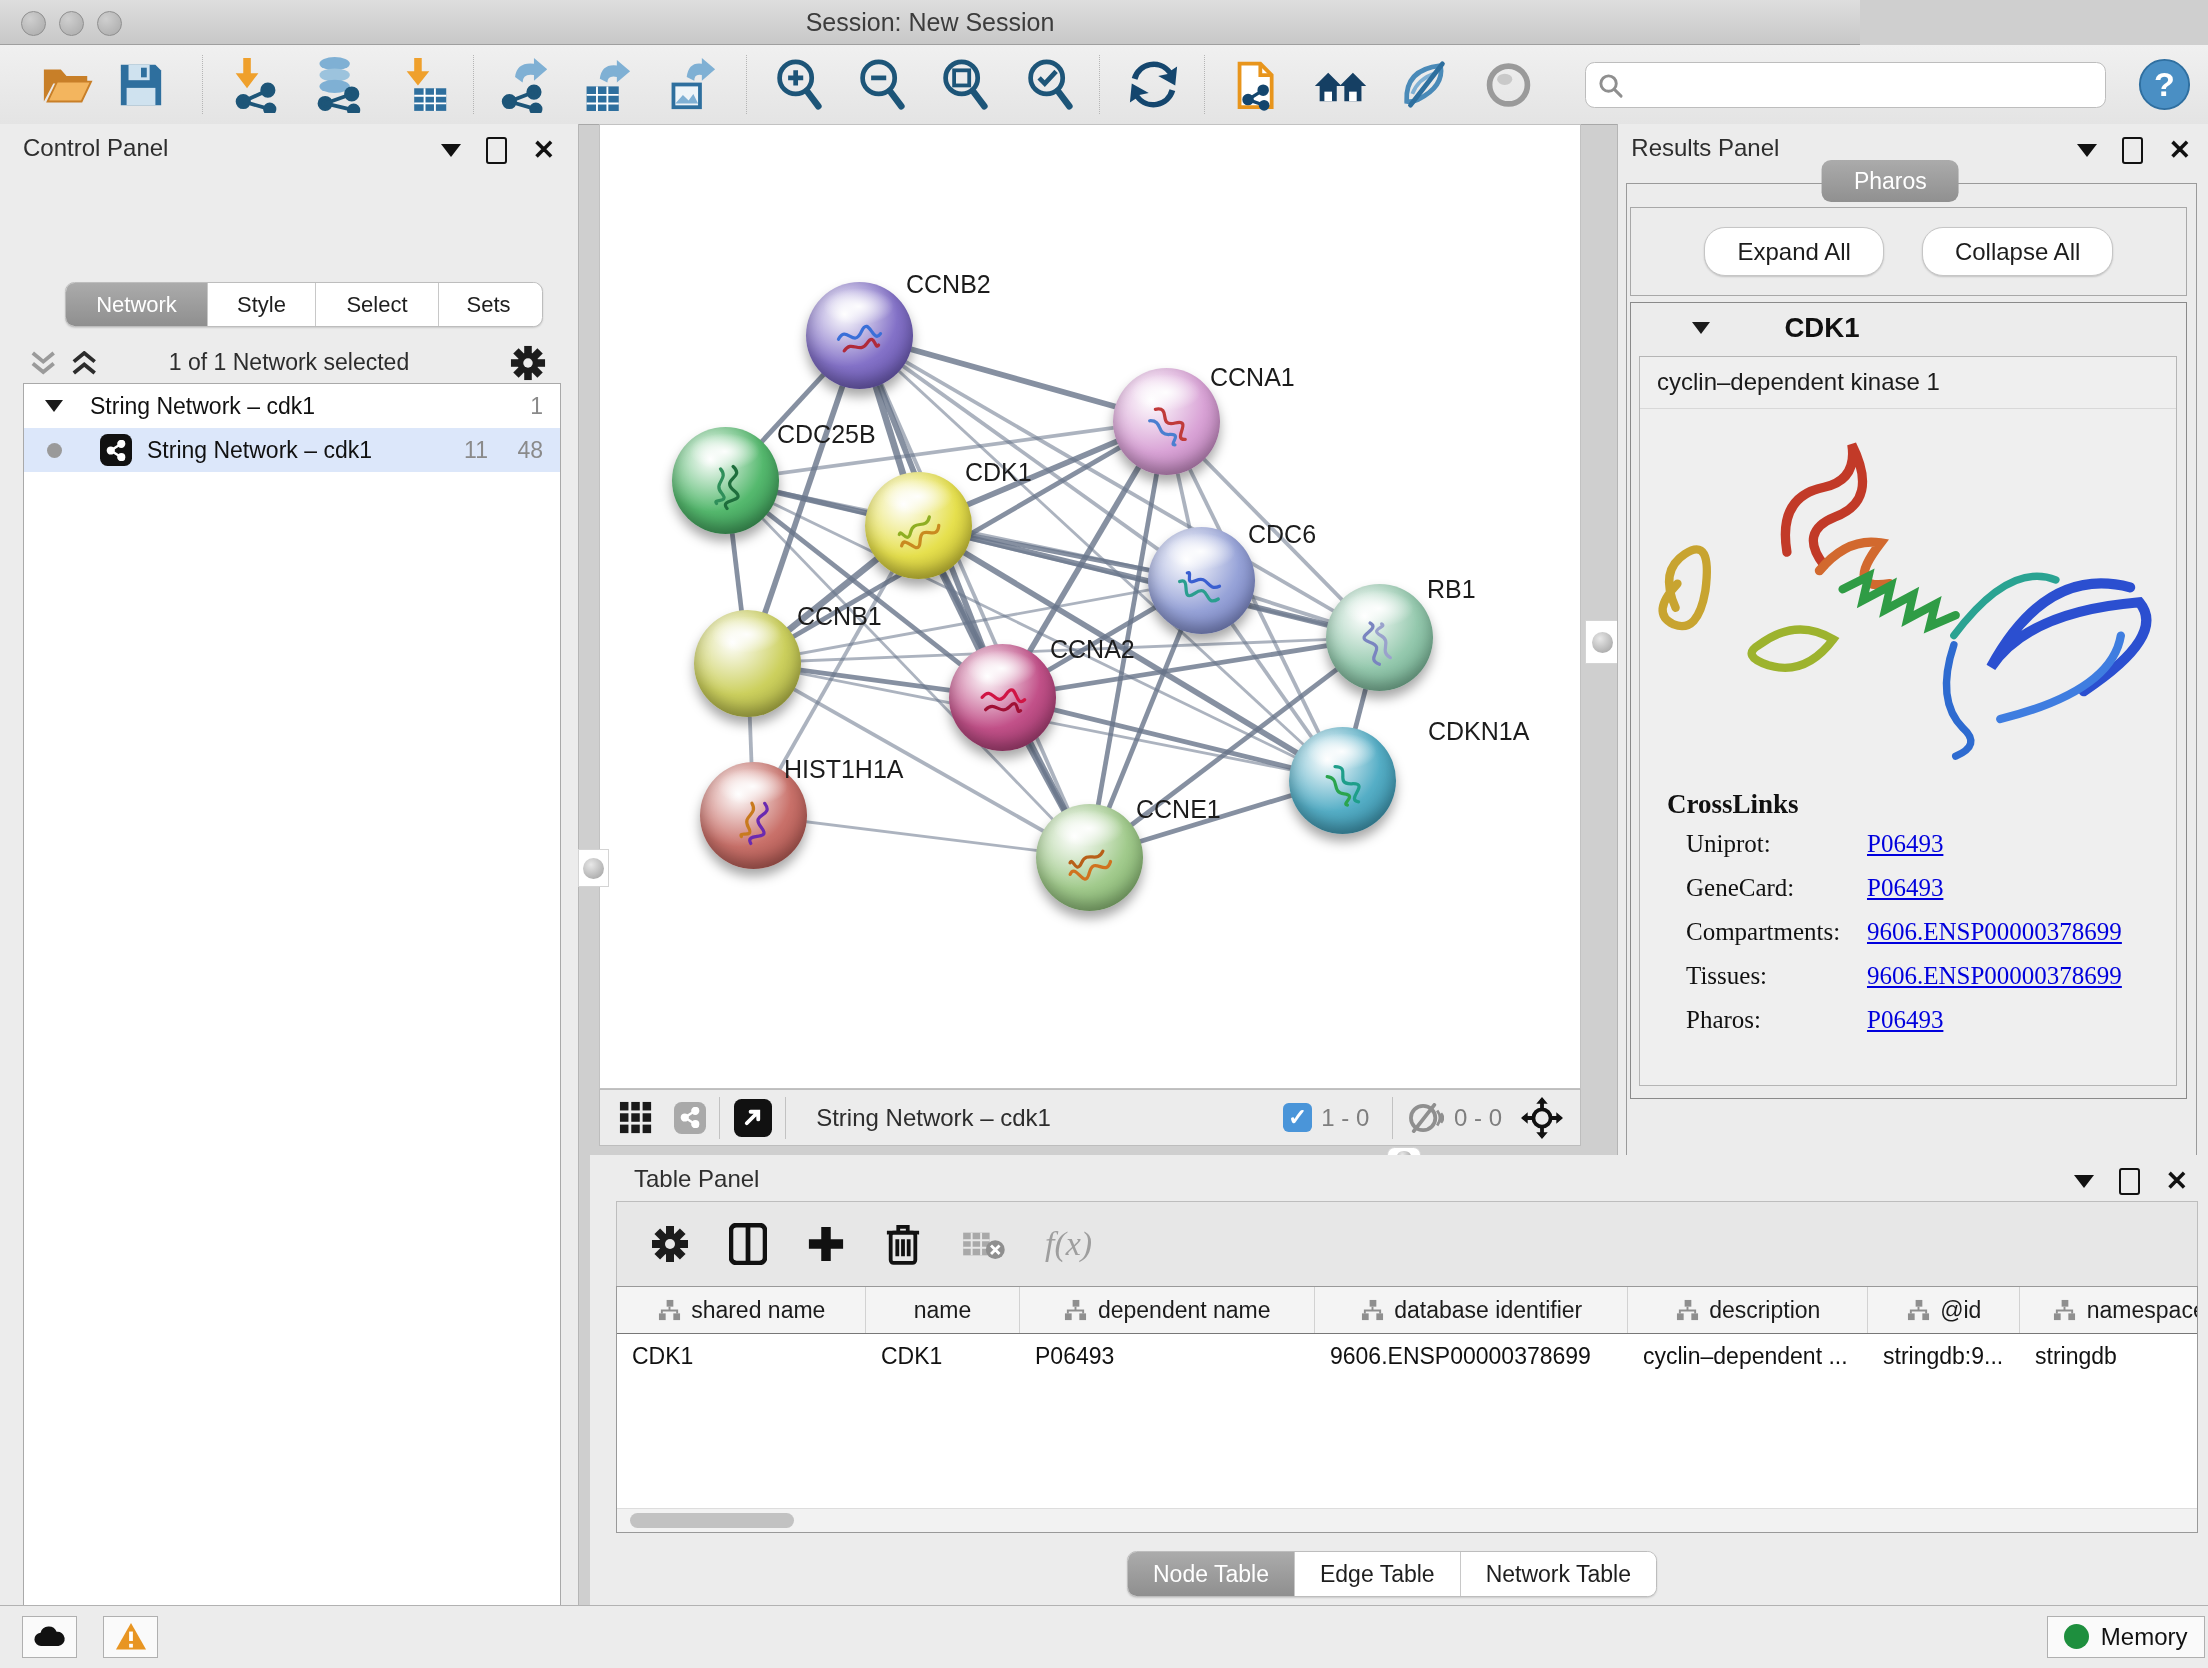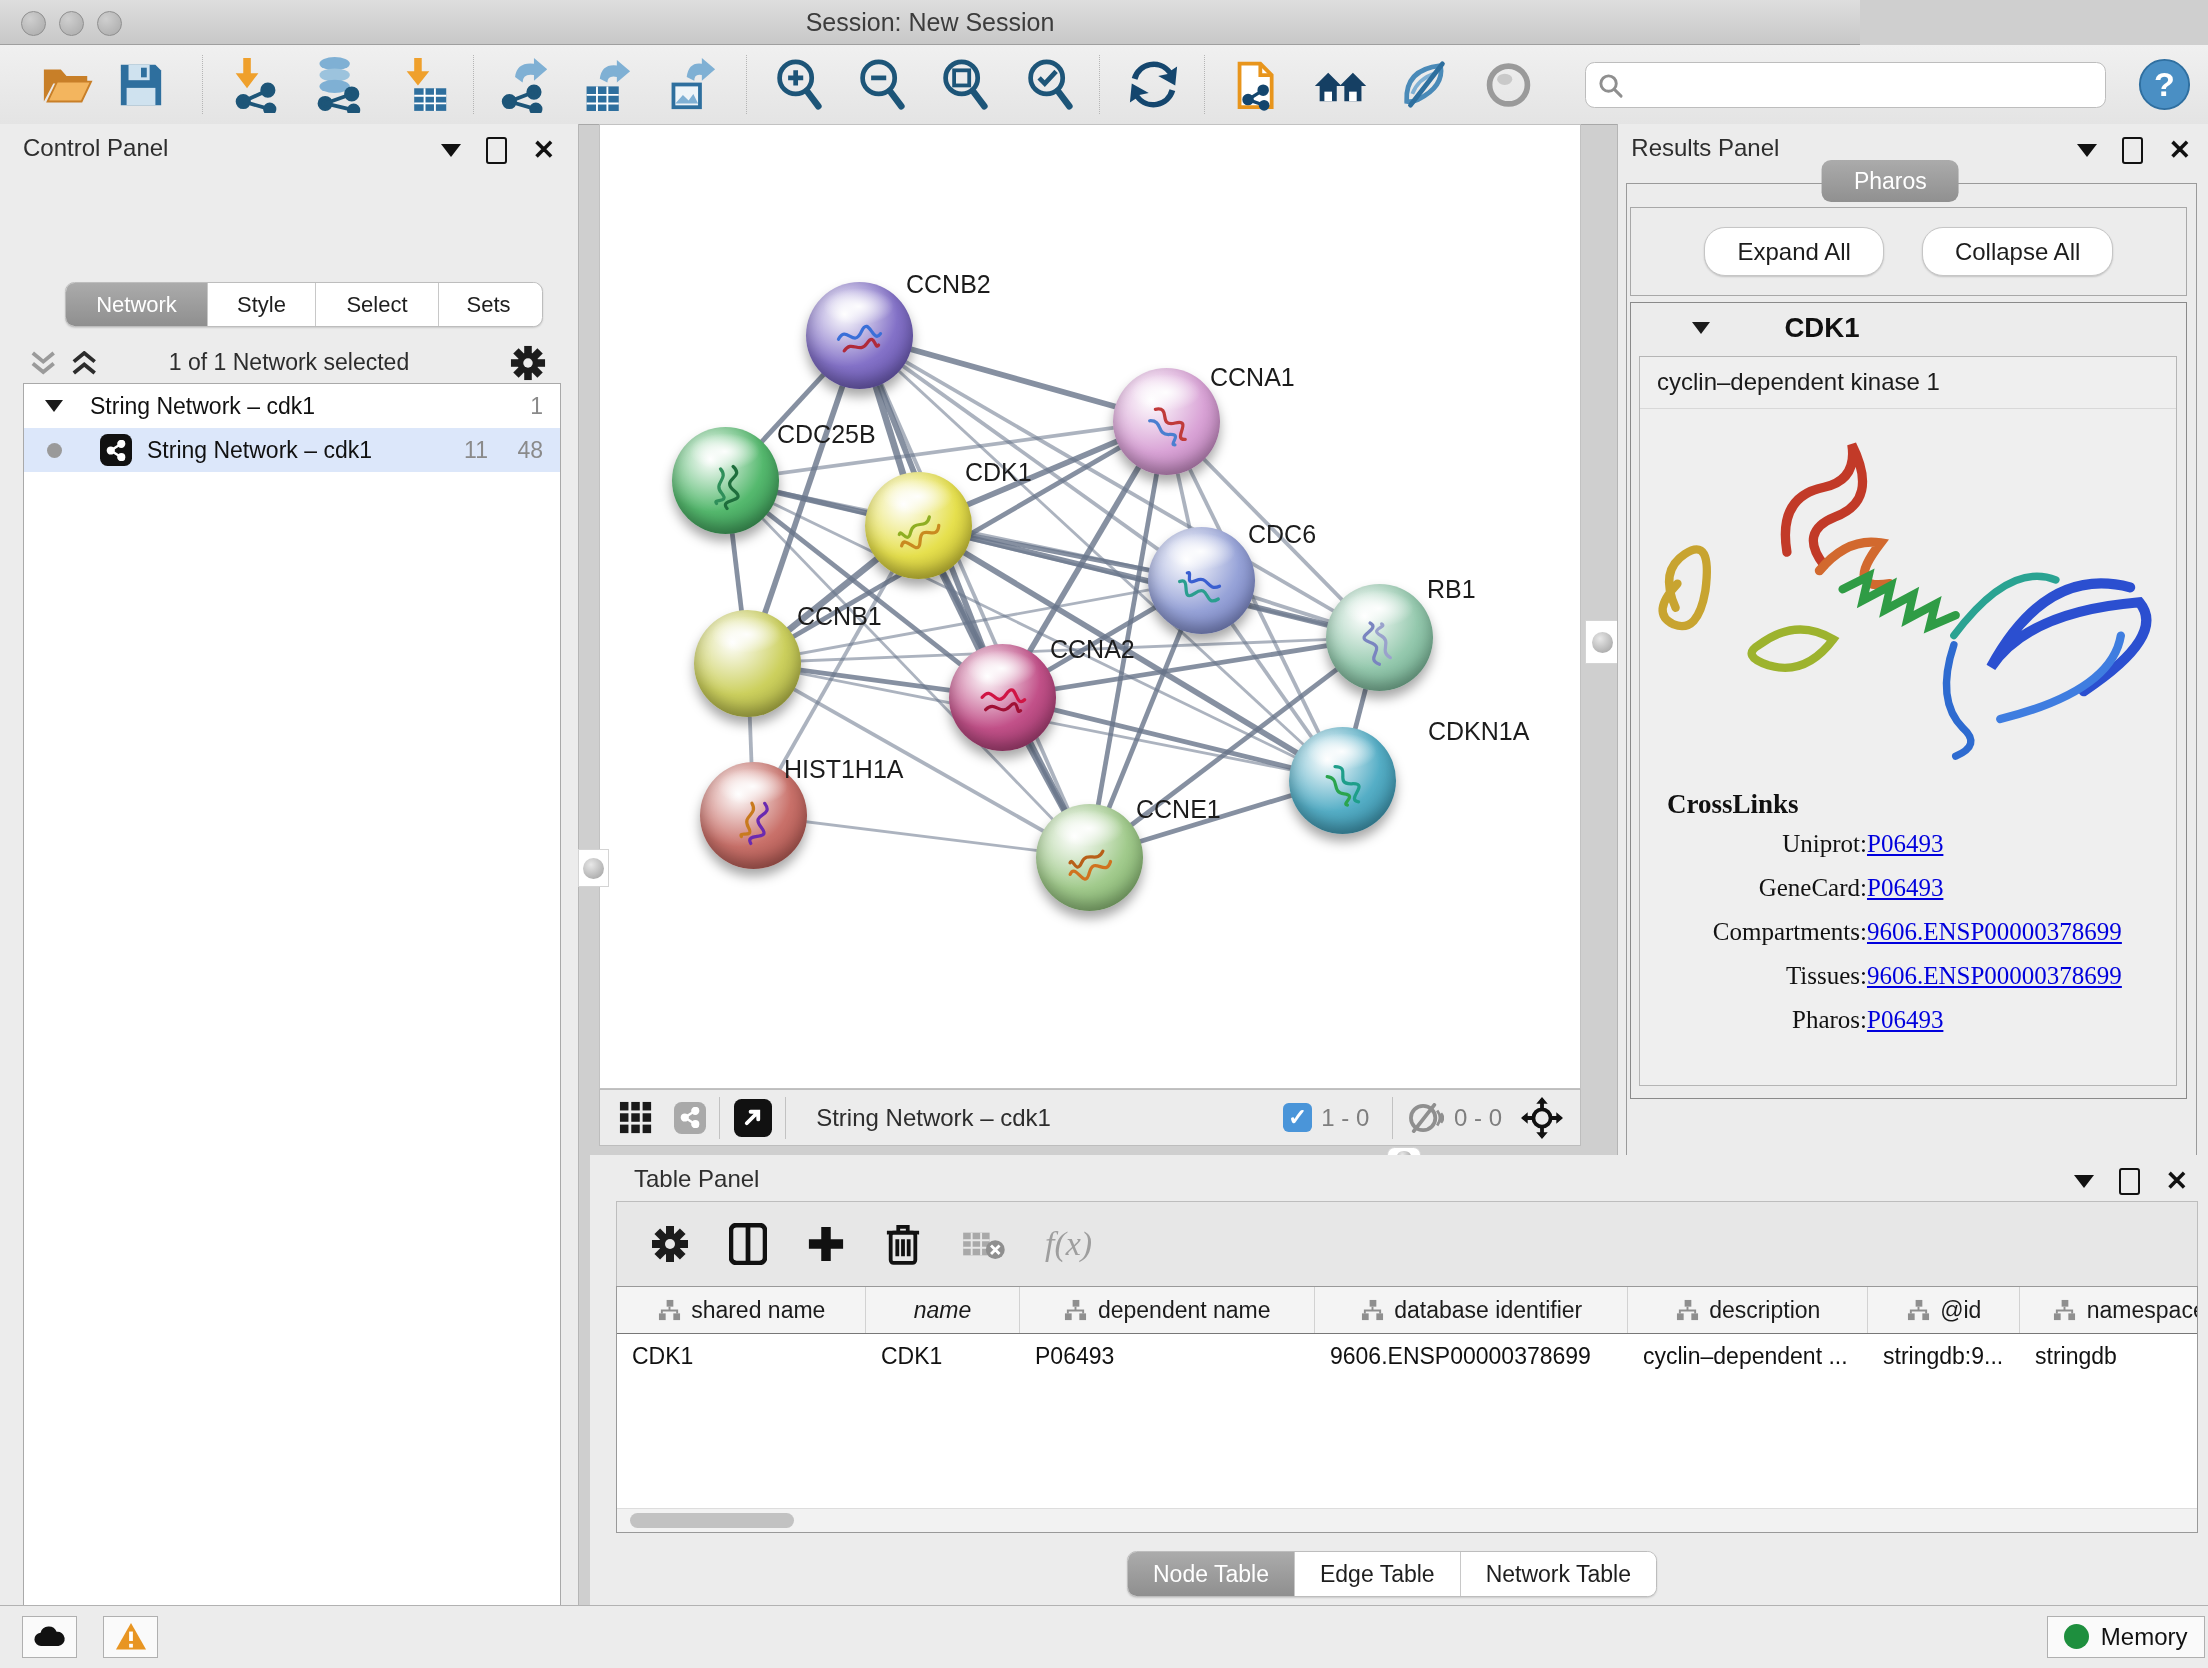--- a/index.html
+++ b/index.html
@@ -75,21 +75,21 @@
     display:flex;align-items:center;justify-content:center;gap:38px;}
   .rbtn{background:#fff;border:1px solid #c6c6c6;border-radius:21px;font-size:24px;color:#1c1c1c;padding:9.5px 32px;
     box-shadow:0 1px 1.9px rgba(0,0,0,.18);}
   .gene-box{position:absolute;left:3.8px;top:118px;width:557px;height:797px;border:1.9px solid #8a8a8a;box-sizing:border-box;}
   .gene-header{height:49px;display:flex;align-items:center;}
   .gene-name{font-size:27.6px;font-weight:bold;color:#111;margin-left:74px;}
   .gene-content{position:absolute;left:7.6px;top:53px;width:538px;height:730px;background:#efefef;border:1px solid #b5b5b5;box-sizing:border-box;}
   .gene-desc{font-size:24px;color:#1a1a1a;padding:11.4px 0 11.4px 17px;border-bottom:1px solid #d8d8d8;}
   .xl{font-family:"Liberation Serif",serif;}
   .xl-title{font-size:27px;font-weight:bold;color:#111;margin:5.7px 0 9.5px 27px;}
-  .xl-row{display:flex;font-size:25px;margin:0 0 16px 46px;text-align:right;}
+  .xl-row{display:flex;font-size:25px;margin:0 0 16px 46px;}
   .xl-label{width:181px;color:#111;}
   .xl-link{color:#0000dd;text-decoration:underline;}
 
   
   .table-panel{position:absolute;left:590px;top:1155px;width:1619px;height:451px;background:#ececec;}
   .tp-toolbar{position:absolute;left:26px;top:46px;width:1582px;height:86px;background:#e7e7e7;border:1px solid #bdbdbd;
     box-sizing:border-box;display:flex;align-items:center;gap:40px;padding-left:34px;}
   .fx{font-family:"Liberation Serif",serif;font-style:italic;font-size:34px;color:#9e9e9e;}
   .dtable{position:absolute;left:26px;top:131px;width:1582px;height:247px;background:#fff;border:1px solid #999;box-sizing:border-box;overflow:hidden;}
   .thead{display:flex;background:#f4f4f4;border-bottom:1.9px solid #777;height:46px;}
@@ -656,21 +656,21 @@
       <div class="thead" id="thead">
           <div class="th" style="width: 249px;">
             <svg width="25" height="23" viewBox="0 0 26 24">
               <rect x="10" y="1" width="7" height="7" fill="#8f8f8f"></rect>
               <rect x="2" y="15" width="7" height="7" fill="#8f8f8f"></rect>
               <rect x="17" y="15" width="7" height="7" fill="#8f8f8f"></rect>
               <path d="M13 8 v4 M5 15 v-3 h16 v3" stroke="#8f8f8f" stroke-width="2" fill="none"></path>
             </svg>
             <span>shared name</span>
           </div>
-          <div class="th" style="width: 154px; font-style: italic;">
+          <div class="th" style="width: 154px;">
             <span>name</span>
           </div>
           <div class="th" style="width: 295px;">
             <svg width="25" height="23" viewBox="0 0 26 24">
               <rect x="10" y="1" width="7" height="7" fill="#8f8f8f"></rect>
               <rect x="2" y="15" width="7" height="7" fill="#8f8f8f"></rect>
               <rect x="17" y="15" width="7" height="7" fill="#8f8f8f"></rect>
               <path d="M13 8 v4 M5 15 v-3 h16 v3" stroke="#8f8f8f" stroke-width="2" fill="none"></path>
             </svg>
             <span>dependent name</span>

